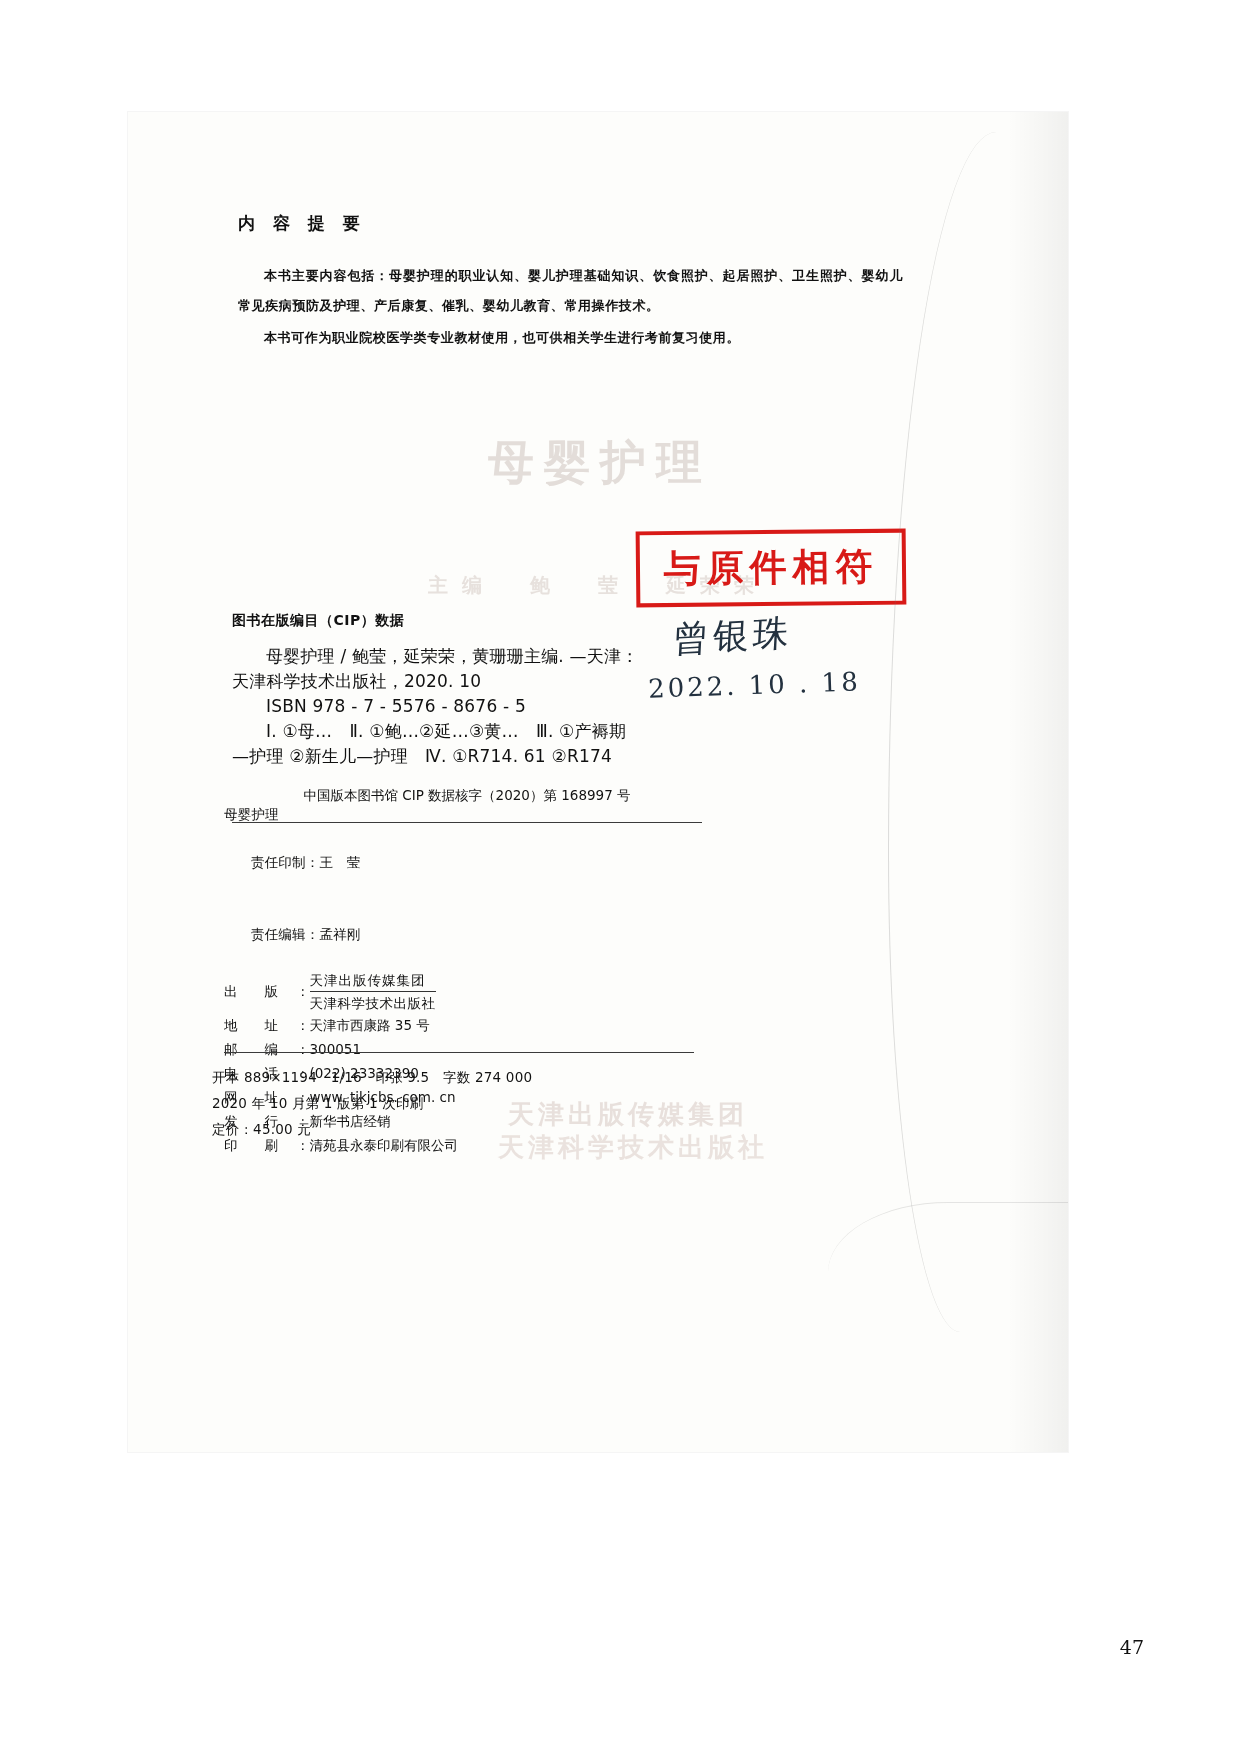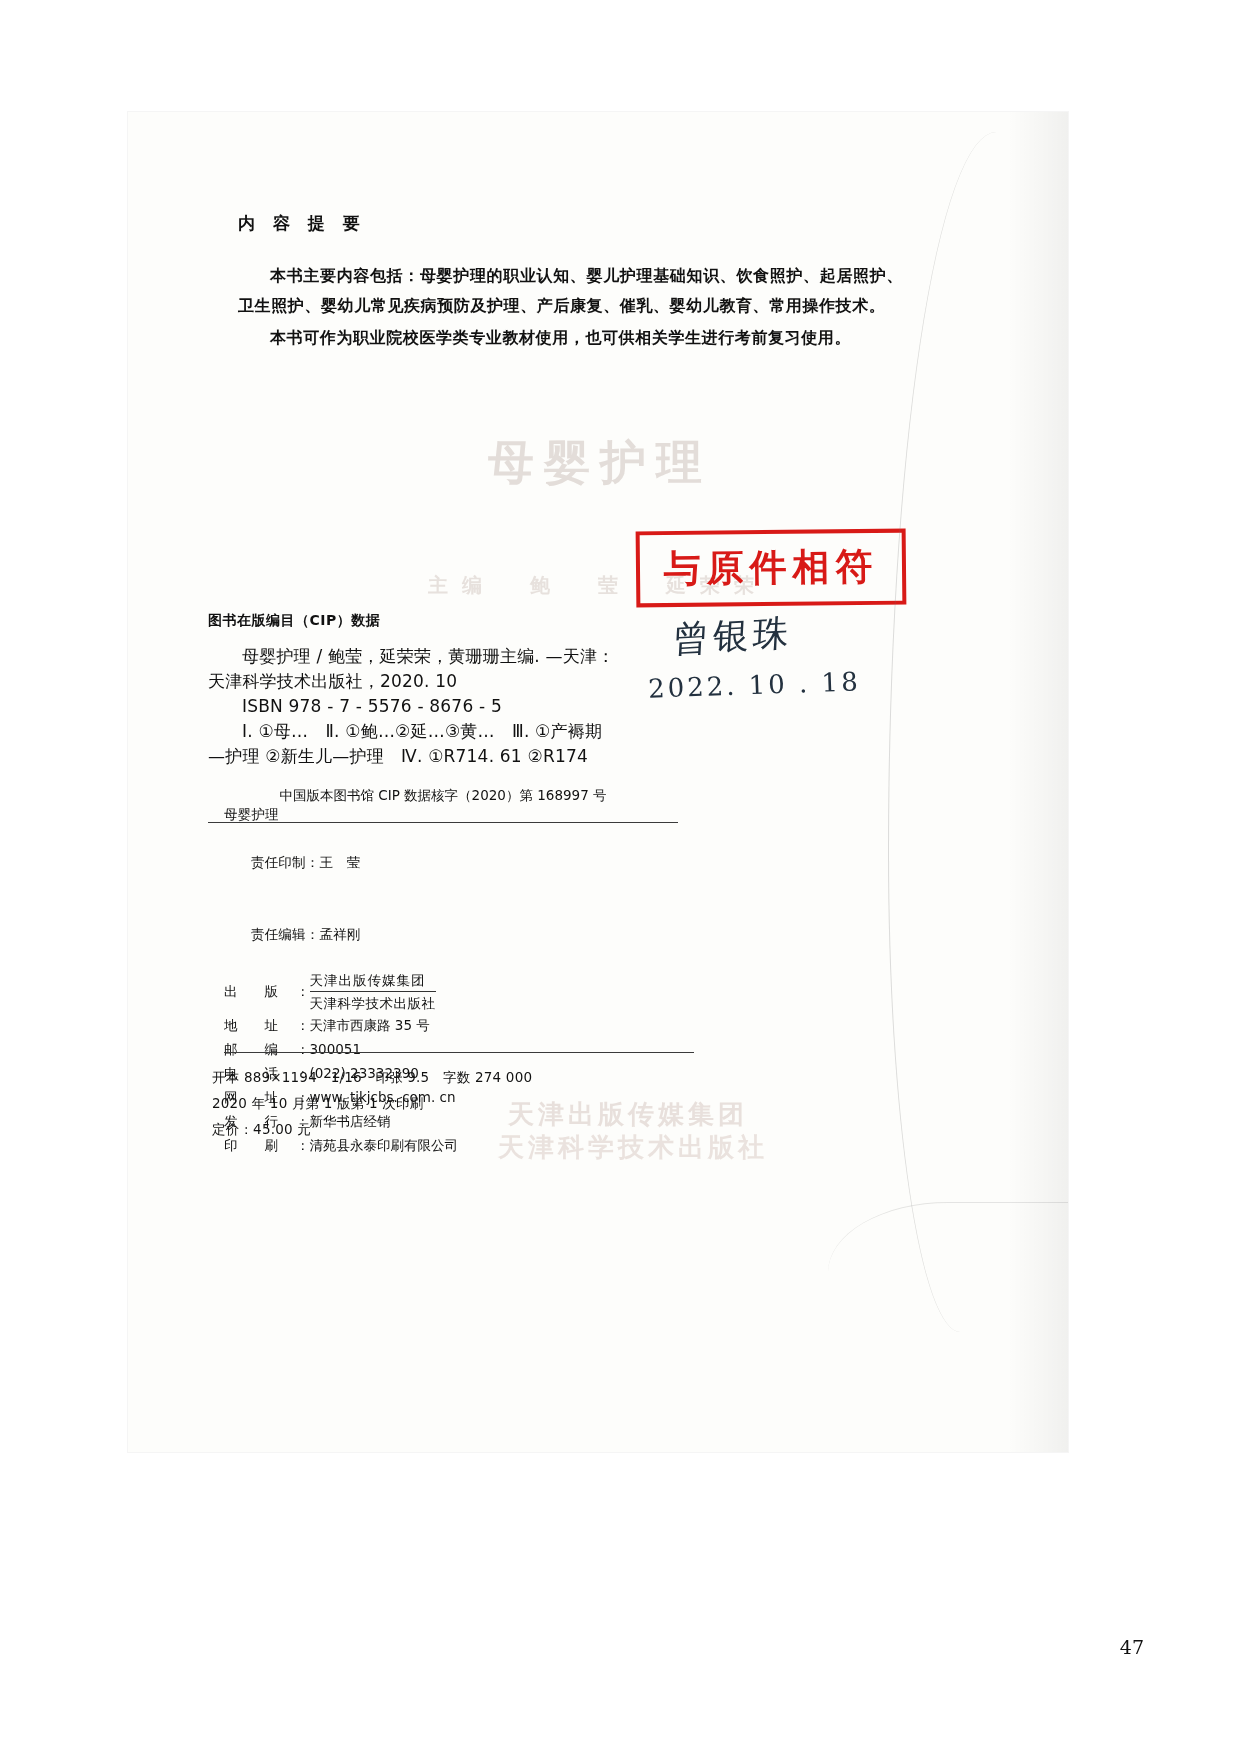--- a/index.html
+++ b/index.html
@@ -65,21 +65,21 @@
     color: #111;
   }
   #summary-heading {
     text-align: left;
     font-weight: bold;
     font-size: 17px;
     letter-spacing: 6px;
     margin-bottom: 26px;
   }
   .summary-para {
-    font-size: 16px;
+    font-size: 13px;
     line-height: 30px;
     font-weight: bold;
     text-align: justify;
     letter-spacing: 0.6px;
     margin: 0 15px 2px 0;
     text-indent: 2em;
   }
 
   
   .ghost {
@@ -159,21 +159,21 @@
     font-size: 26px;
     letter-spacing: 3px;
     color: #23313f;
     transform: rotate(-2deg);
     white-space: nowrap;
   }
 
   
   #cip-block {
     position: absolute;
-    left: 80px;
+    left: 104px;
     top: 500px;
     width: 470px;
     color: #111;
   }
   #cip-heading {
     font-size: 14px;
     font-weight: bold;
     letter-spacing: 0.5px;
     margin-bottom: 14px;
   }

